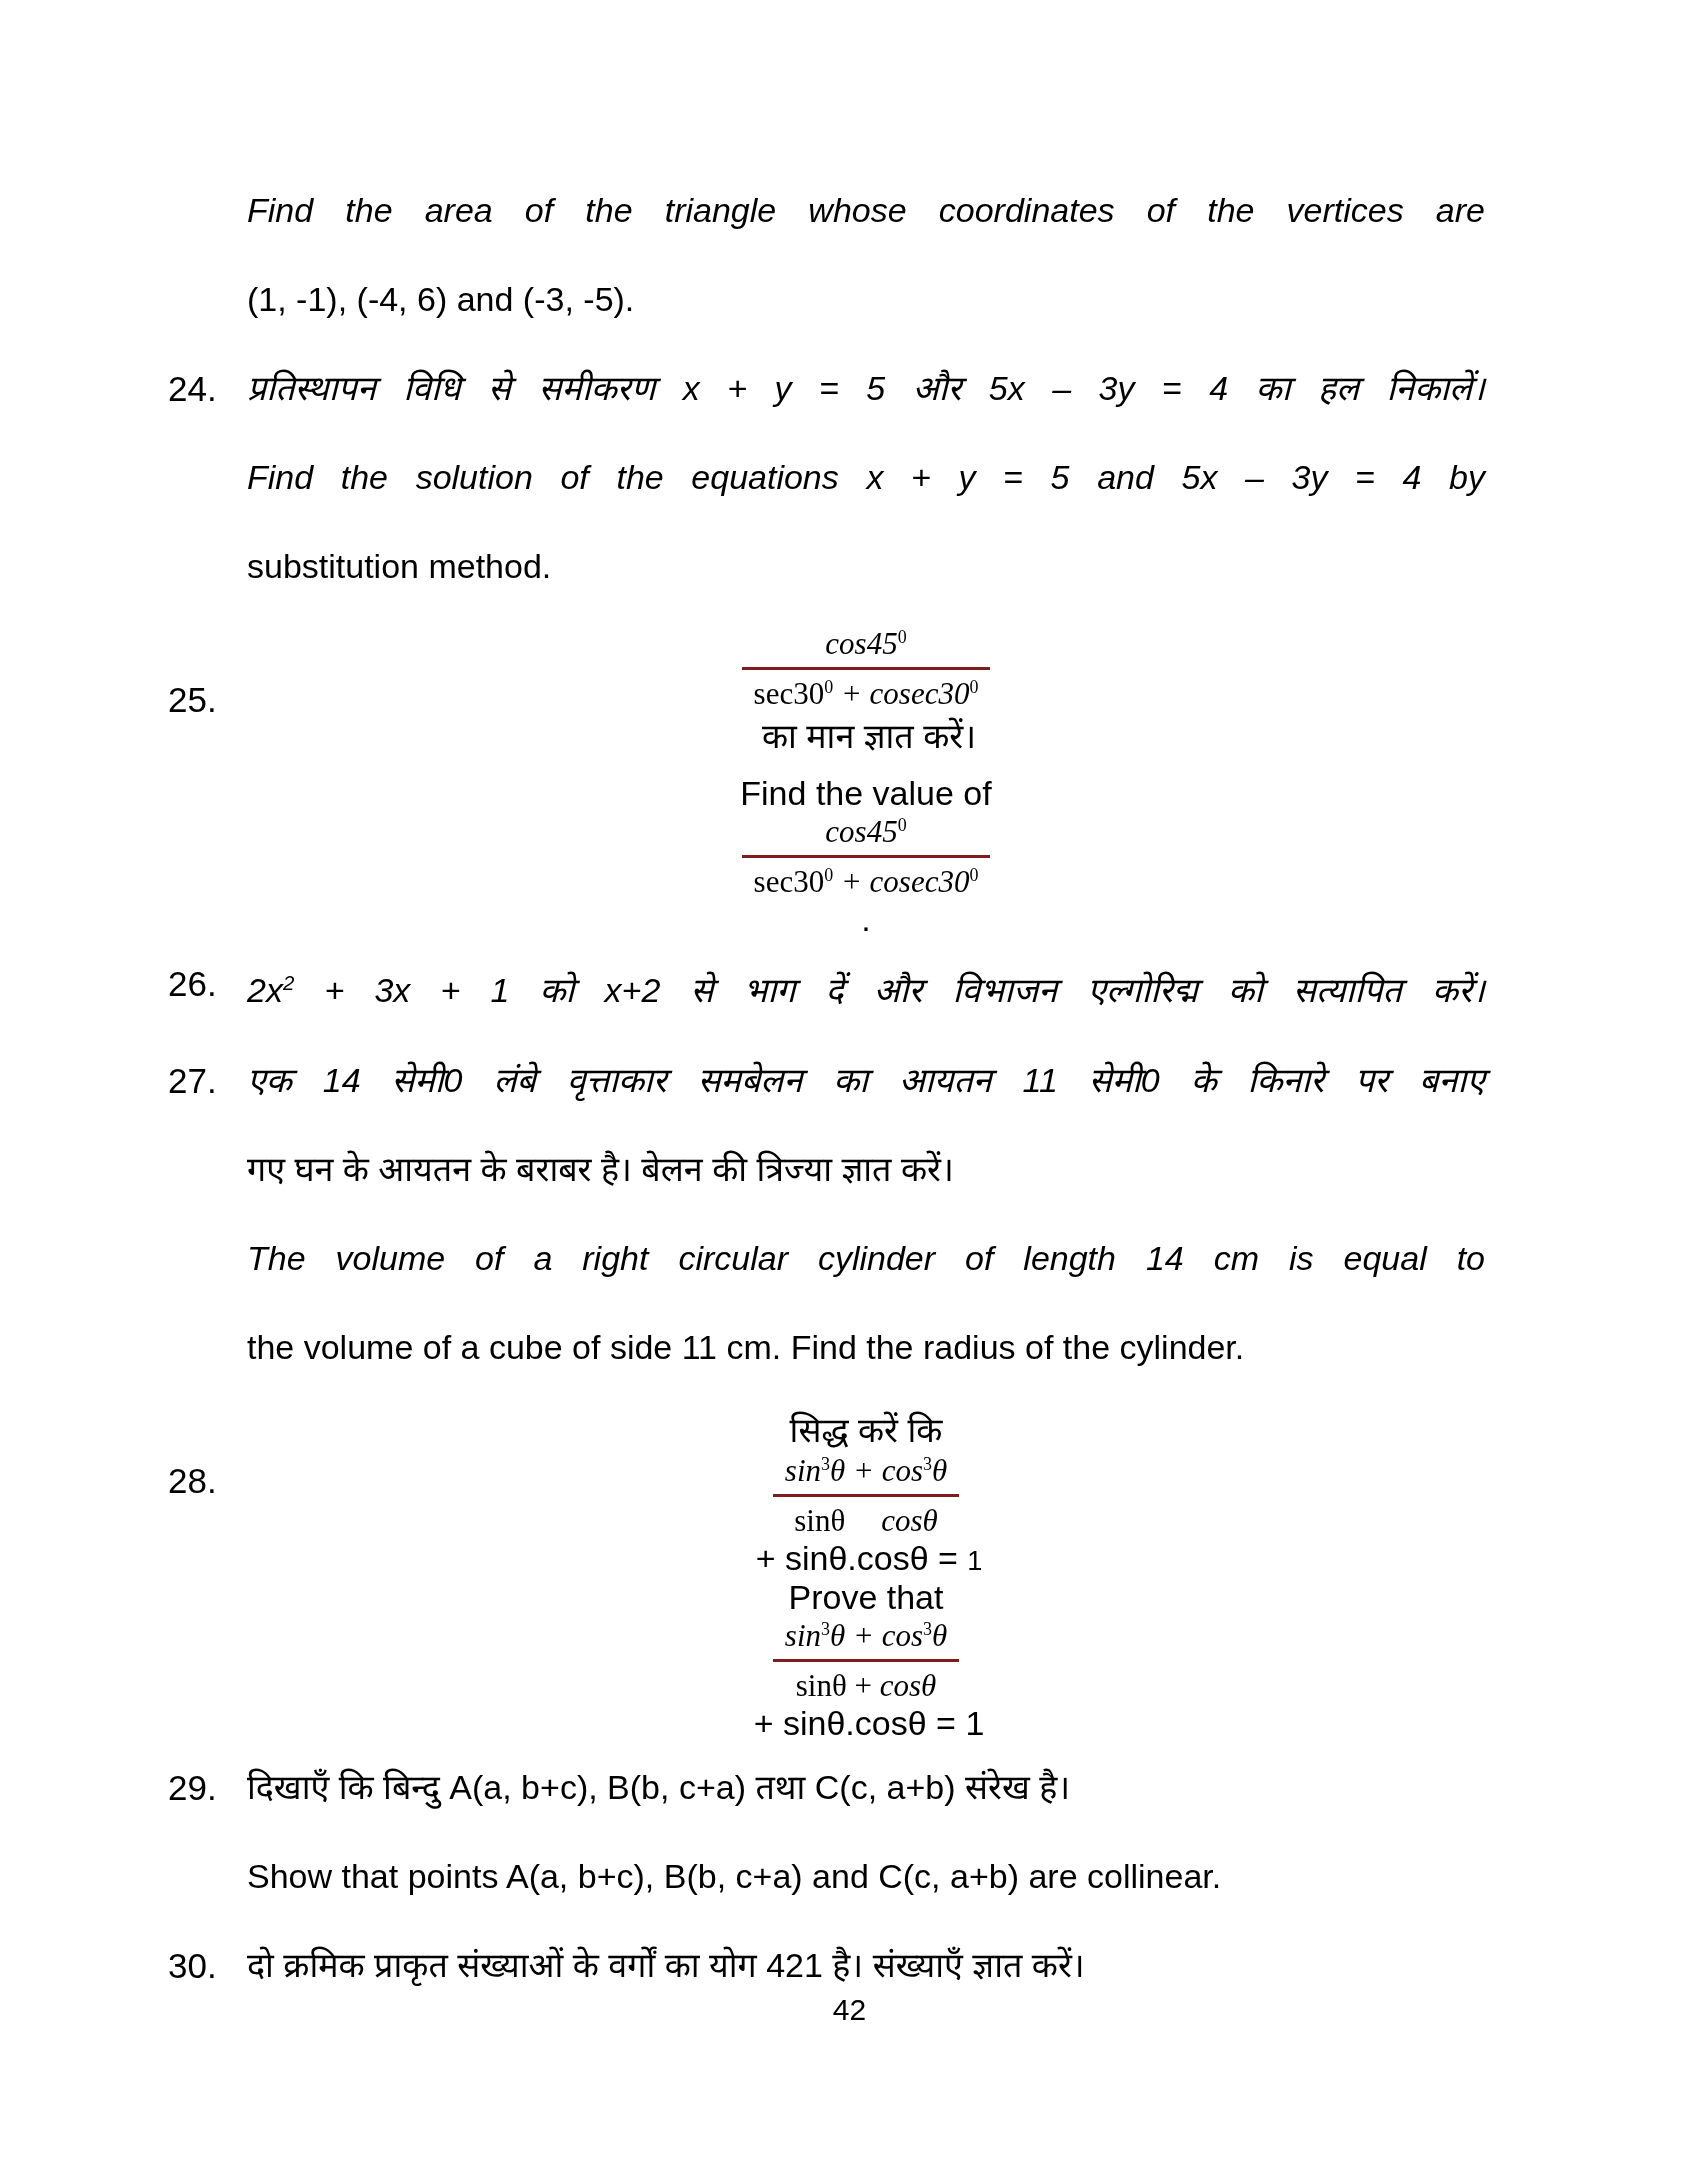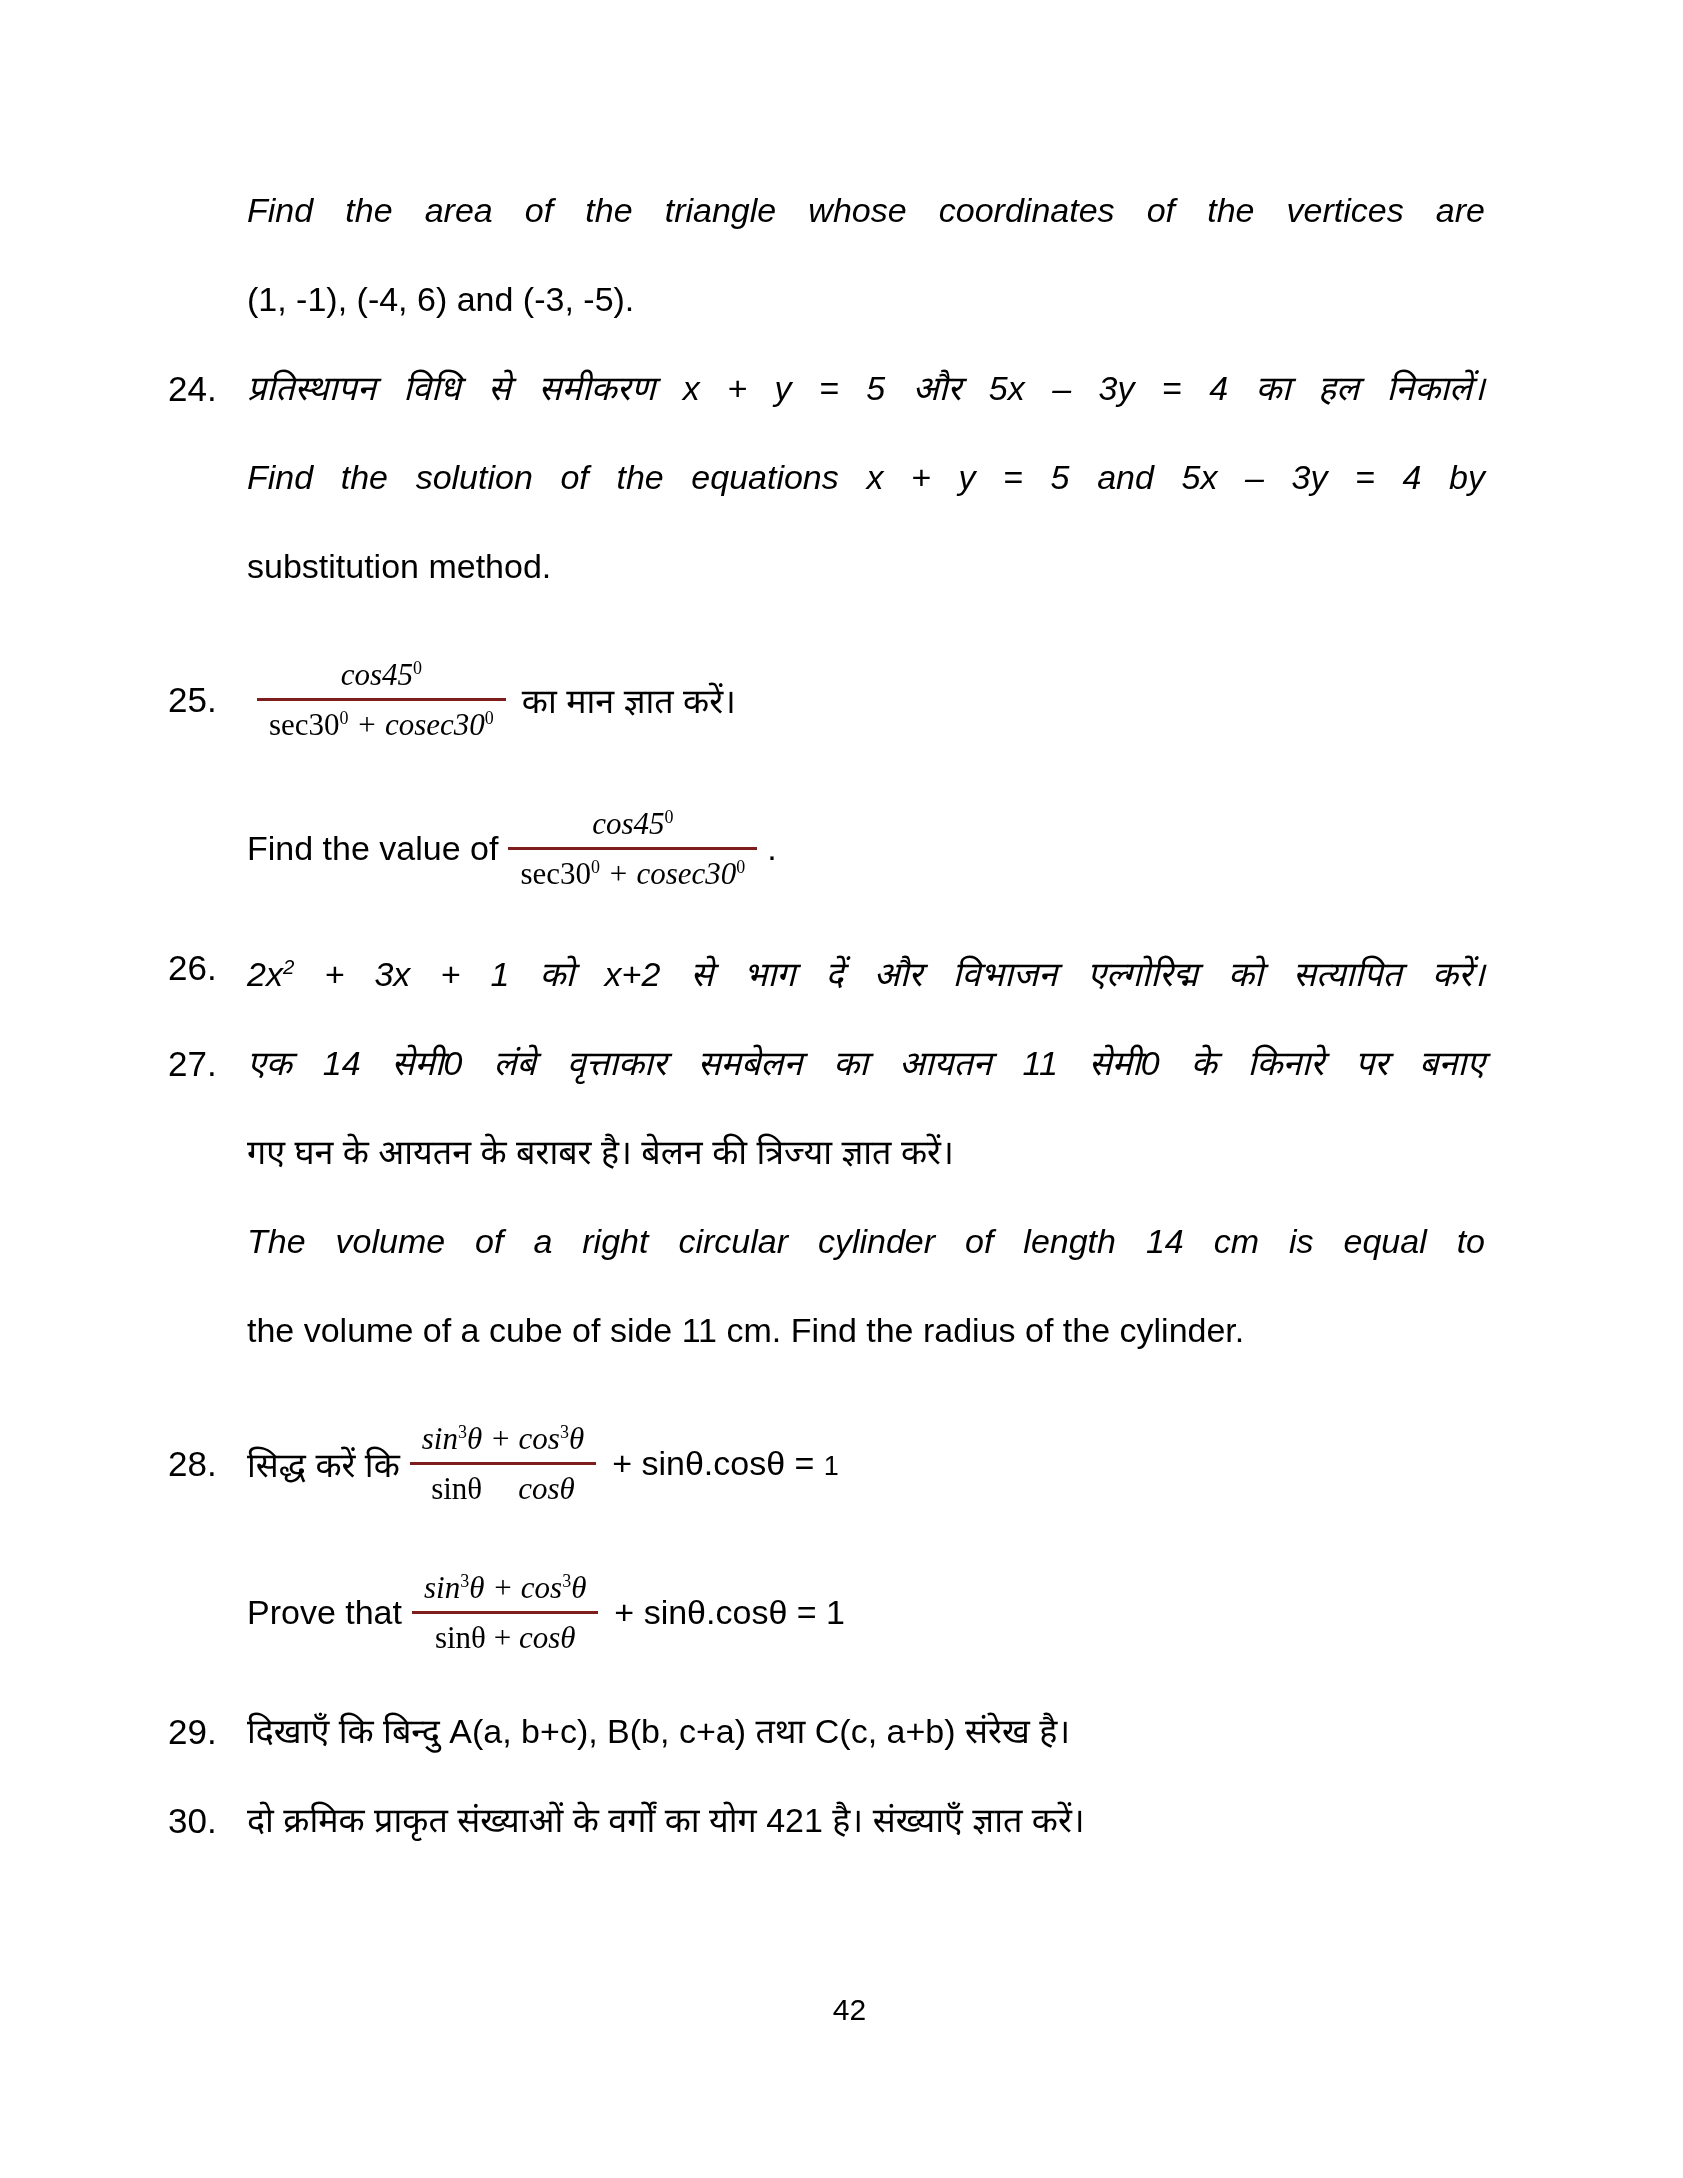--- a/index.html
+++ b/index.html
@@ -32,20 +32,21 @@
     line-height:89px;
     text-align:justify;
     white-space:normal;
   }
   .line.jl{text-align-last:justify;font-style:italic;}
   .line sup{font-size:0.6em;}
   .fracline{
     min-height:149px;
     display:flex;
     align-items:center;
+    flex-direction:column;
   }
   .frac{
     display:inline-block;
     text-align:center;
     vertical-align:middle;
     font-family:"Liberation Serif","DejaVu Serif",serif;
     font-size:31px;
     line-height:1.2;
     margin:0 10px;
   }
@@ -149,20 +150,21 @@
           </span>
           <span class="tail"><span>+ sinθ.cosθ = </span><span>1</span></span>
         </div>
       </div>
     </div>
 
     <div class="qrow">
       <div class="qnum">29.</div>
       <div class="qbody">
         <div class="line">दिखाएँ कि बिन्दु A(a, b+c), B(b, c+a) तथा C(c, a+b) संरेख है।</div>
+        <div class="line">Show that points A(a, b+c), B(b, c+a) and C(c, a+b) are collinear.</div>
       </div>
     </div>
 
     <div class="qrow">
       <div class="qnum">30.</div>
       <div class="qbody">
         <div class="line">दो क्रमिक प्राकृत संख्याओं के वर्गों का योग 421 है। संख्याएँ ज्ञात करें।</div>
       </div>
     </div>
 

